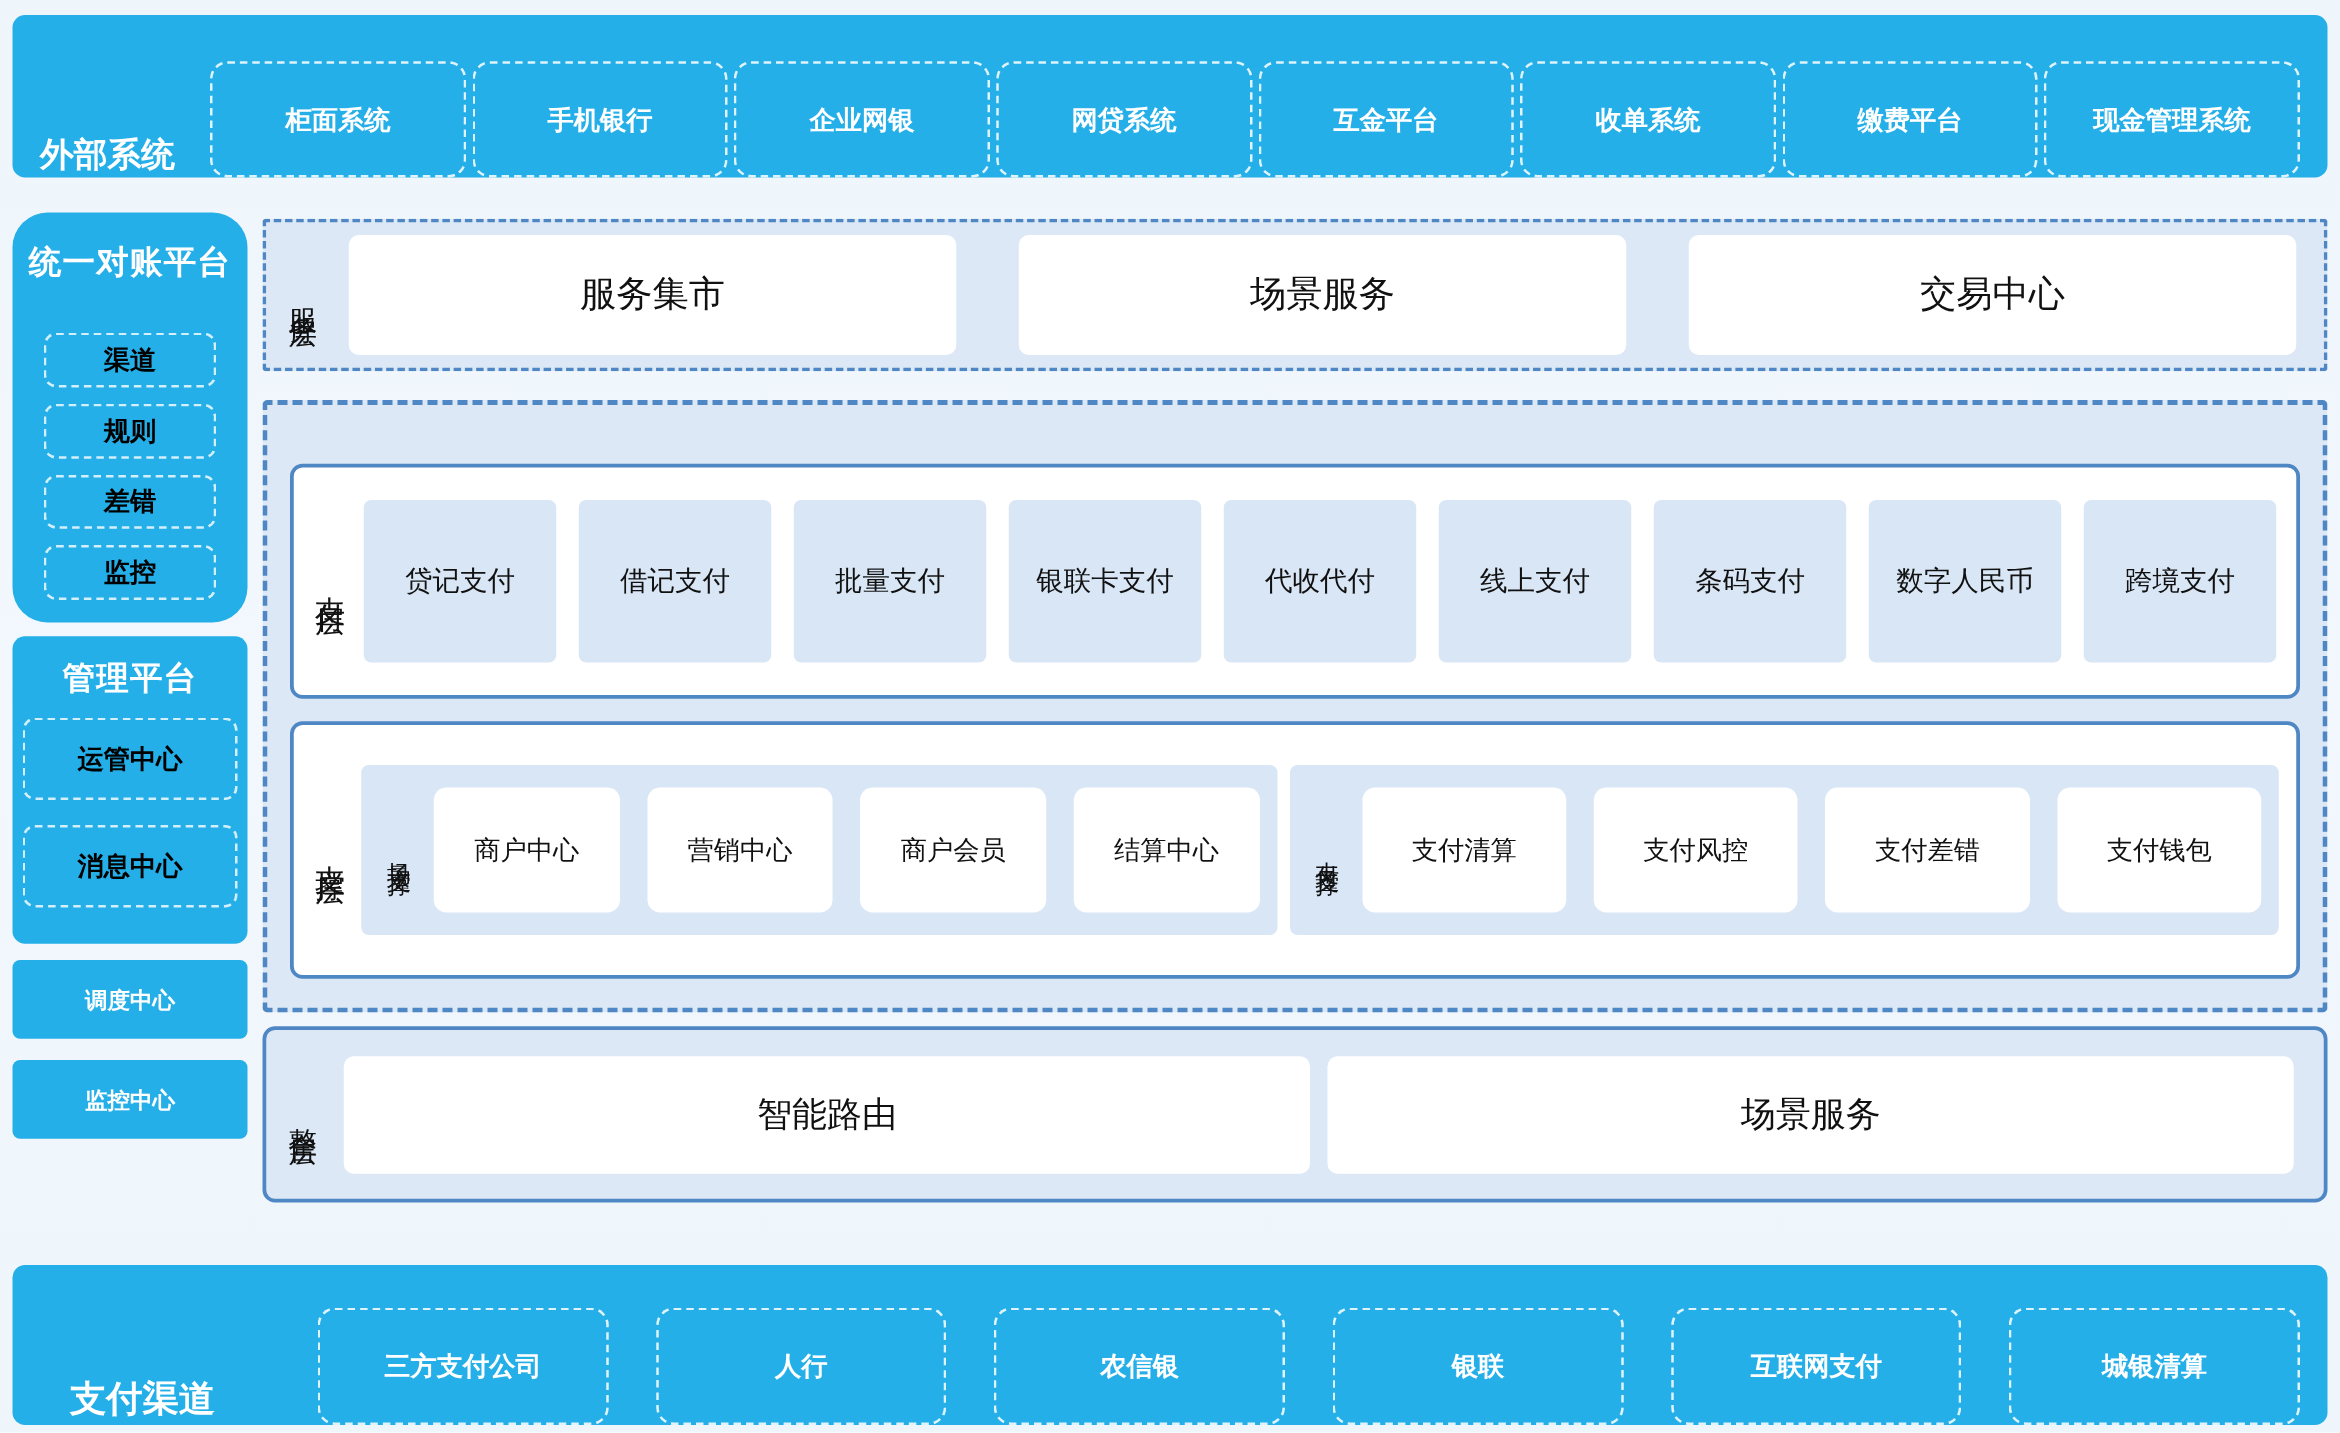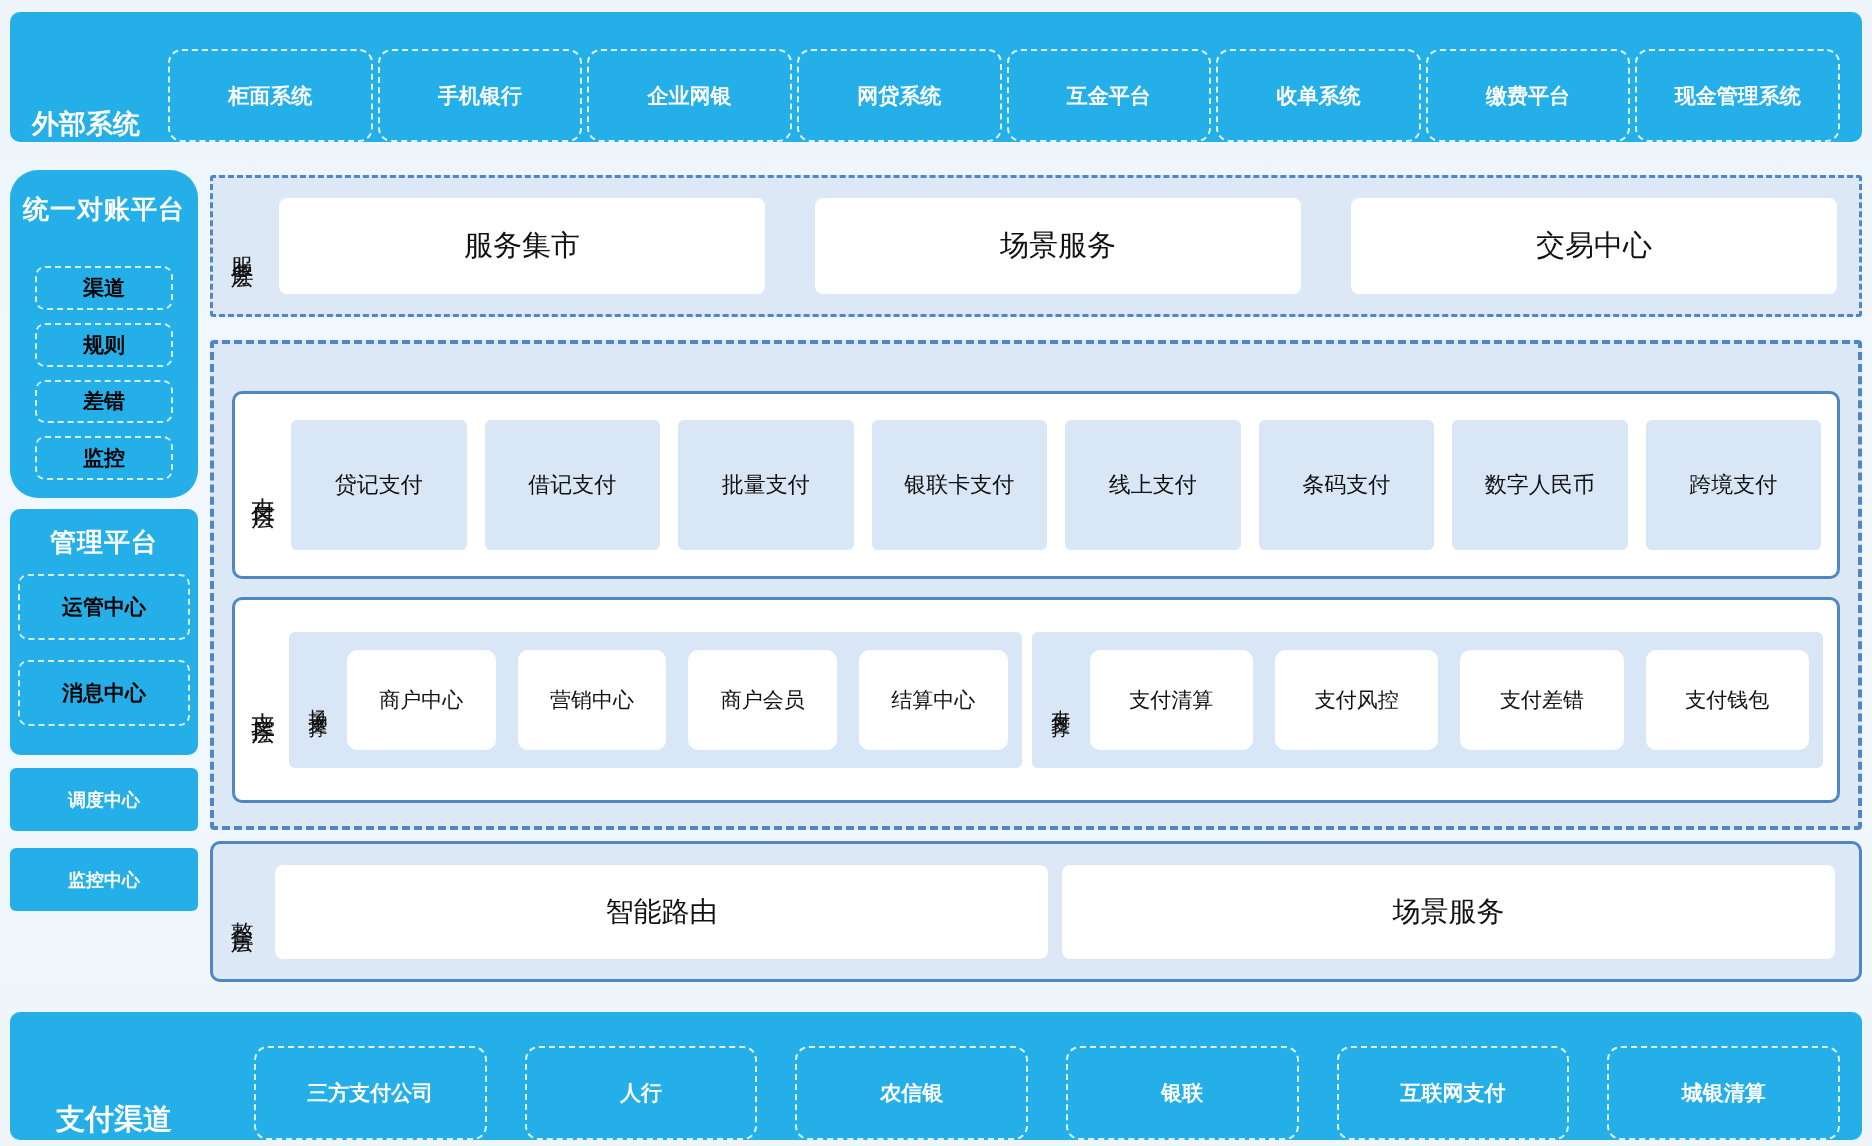--- a/index.html
+++ b/index.html
@@ -65,21 +65,21 @@
   .main { flex:1; display:flex; flex-direction:column; }
   .vlabel {
     flex:0 0 40px; display:flex; align-items:center; justify-content:center;
   }
   .vlabel span {
     writing-mode:vertical-lr; text-orientation:upright;
     font-size:23px; letter-spacing:5px; color:#111;
   }
   
   .service-layer {
-    margin-top:5px; height:142px;
+    margin-top:5px; height:122px;
     background:#DCE8F6; border:3px dashed #4E87C3; border-radius:3px;
     display:flex; align-items:center; padding:0 22px 0 10px; gap:16px;
   }
   .service-boxes { flex:1; display:flex; gap:50px; height:96px; }
   .service-box {
     flex:1; background:#fff; border-radius:8px;
     display:flex; align-items:center; justify-content:center;
     font-size:29px; color:#111; white-space:nowrap;
   }
   
@@ -187,20 +187,21 @@
 
       <div class="solid-panel payment-panel">
         <div class="vlabel">
           <span>支付层</span>
         </div>
         <div class="payment-boxes">
           <div class="payment-box">贷记支付</div>
           <div class="payment-box">借记支付</div>
           <div class="payment-box">批量支付</div>
           <div class="payment-box">银联卡支付</div>
+          <div class="payment-box">代收代付</div>
           <div class="payment-box">线上支付</div>
           <div class="payment-box">条码支付</div>
           <div class="payment-box">数字人民币</div>
           <div class="payment-box">跨境支付</div>
         </div>
       </div>
 
       <div class="solid-panel support-panel">
         <div class="vlabel">
           <span>支撑层</span>

